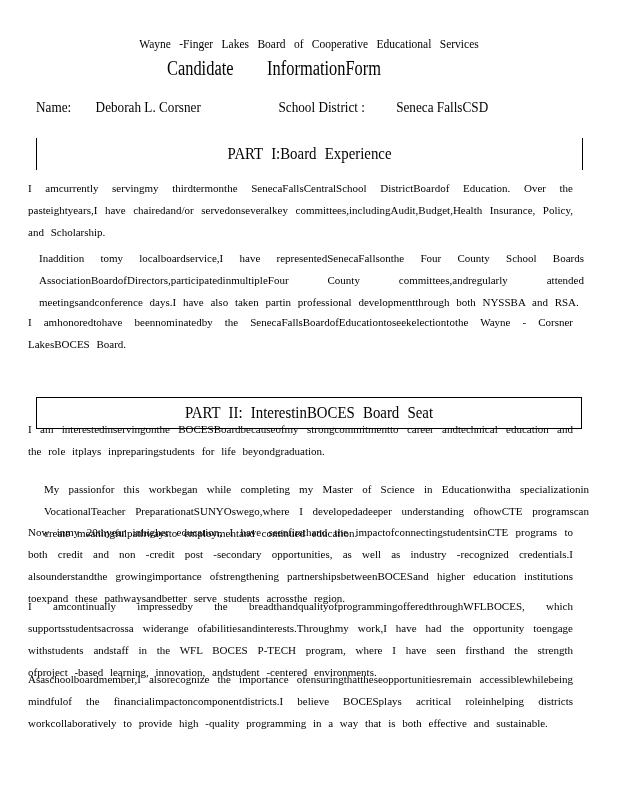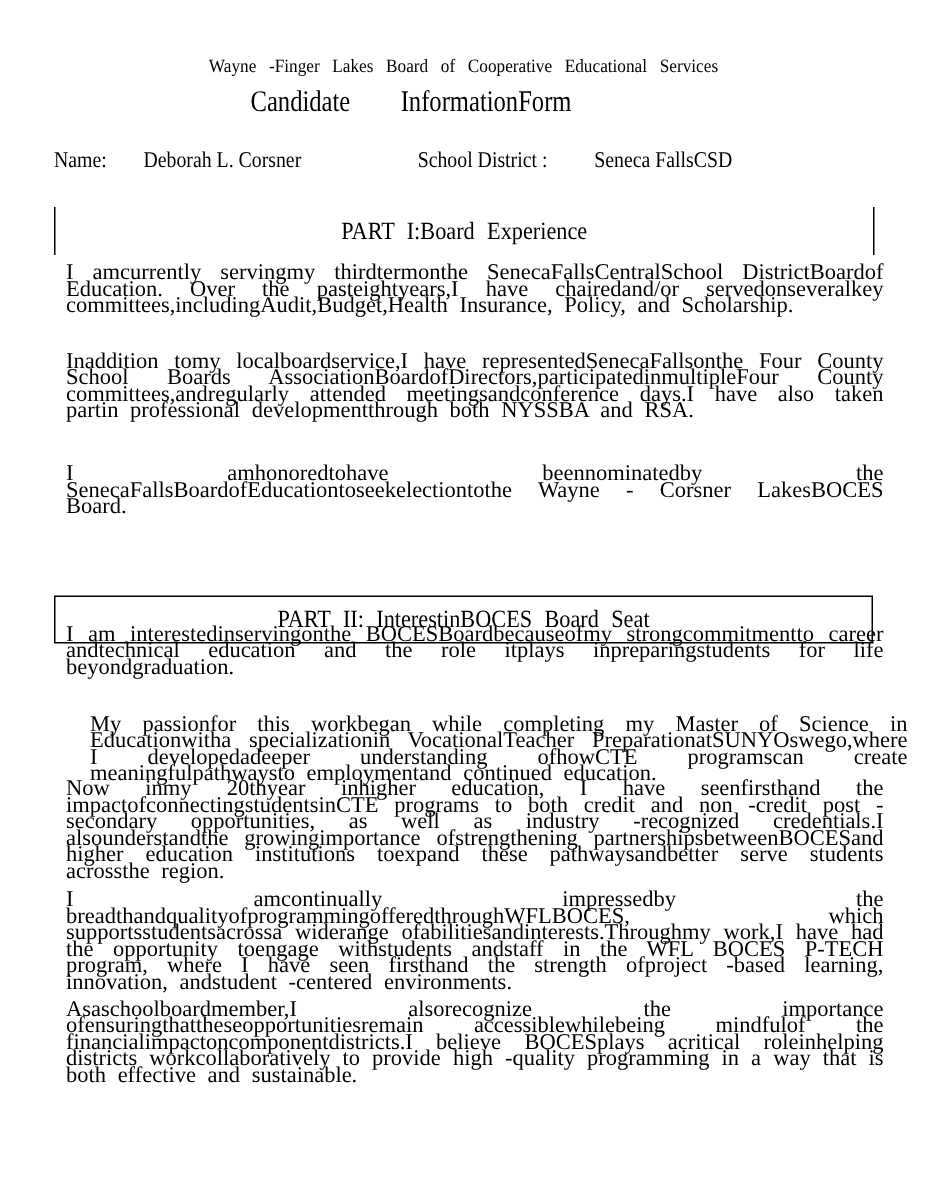--- a/index.html
+++ b/index.html
@@ -12,42 +12,42 @@
   .name-row { position: absolute; top: 99px; left: 36px; font-size: 15px; white-space: nowrap;
               transform: scaleX(0.88); transform-origin: left; }
   .name-row span { display: inline-block; }
   .part1 { position: absolute; top: 138px; left: 36px; width: 545px; height: 32px;
            border-left: 1.5px solid #000; border-right: 1.5px solid #000; }
   .part2 { position: absolute; top: 397px; left: 36px; width: 544px; height: 30px;
            border: 1.5px solid #000; }
   .part-title { text-align: center; font-size: 16.5px; line-height: 32px; word-spacing: 5px;
                 transform: scaleX(0.9); }
   .part2 .part-title { line-height: 30px; }
-  .para { position: absolute; left: 44px; width: 545px; font-size: 15px; line-height: 11px;
+  .para { position: absolute; left: 28px; width: 545px; font-size: 11px; line-height: 22px;
           text-align: justify; text-align-last: left; word-spacing: 4px; }
 </style>
 </head>
 <body>
 
 <div class="org">Wayne -Finger Lakes Board of Cooperative Educational Services</div>
 <div class="title">Candidate InformationForm</div>
 
 <div class="name-row">
   <span style="width:64px">Name:</span>
   <span style="width:204px">Deborah L. Corsner</span>
   <span style="width:130px">School District :</span>
   <span>Seneca FallsCSD</span>
 </div>
 
 <div class="part1">
   <div class="part-title">PART I:Board Experience</div>
 </div>
 
 <p class="para" style="top:177px;margin:0">I amcurrently servingmy thirdtermonthe SenecaFallsCentralSchool DistrictBoardof Education. Over the pasteightyears,I have chairedand/or servedonseveralkey committees,includingAudit,Budget,Health Insurance, Policy, and Scholarship.</p>
-<p class="para" style="top:236px;margin:0">Inaddition tomy localboardservice,I have representedSenecaFallsonthe Four County School Boards AssociationBoardofDirectors,participatedinmultipleFour County committees,andregularly attended meetingsandconference days.I have also taken partin professional developmentthrough both NYSSBA and RSA.</p>
+<p class="para" style="top:236px;margin:11px">Inaddition tomy localboardservice,I have representedSenecaFallsonthe Four County School Boards AssociationBoardofDirectors,participatedinmultipleFour County committees,andregularly attended meetingsandconference days.I have also taken partin professional developmentthrough both NYSSBA and RSA.</p>
 <p class="para" style="top:311px;margin:0">I amhonoredtohave beennominatedby the SenecaFallsBoardofEducationtoseekelectiontothe Wayne - Corsner LakesBOCES Board.</p>
 
 <div class="part2">
   <div class="part-title">PART II: InterestinBOCES Board Seat</div>
 </div>
 
 <p class="para" style="top:418px;margin:0">I am interestedinservingonthe BOCESBoardbecauseofmy strongcommitmentto career andtechnical education and the role itplays inpreparingstudents for life beyondgraduation.</p>
 <p class="para" style="top:462px;margin:16px">My passionfor this workbegan while completing my Master of Science in Educationwitha specializationin VocationalTeacher PreparationatSUNYOswego,where I developedadeeper understanding ofhowCTE programscan create meaningfulpathwaysto employmentand continued education.</p>
 <p class="para" style="top:521px;margin:0">Now inmy 20thyear inhigher education, I have seenfirsthand the impactofconnectingstudentsinCTE programs to both credit and non -credit post -secondary opportunities, as well as industry -recognized credentials.I alsounderstandthe growingimportance ofstrengthening partnershipsbetweenBOCESand higher education institutions toexpand these pathwaysandbetter serve students acrossthe region.</p>
 <p class="para" style="top:595px;margin:0">I amcontinually impressedby the breadthandqualityofprogrammingofferedthroughWFLBOCES, which supportsstudentsacrossa widerange ofabilitiesandinterests.Throughmy work,I have had the opportunity toengage withstudents andstaff in the WFL BOCES P-TECH program, where I have seen firsthand the strength ofproject -based learning, innovation, andstudent -centered environments.</p>

